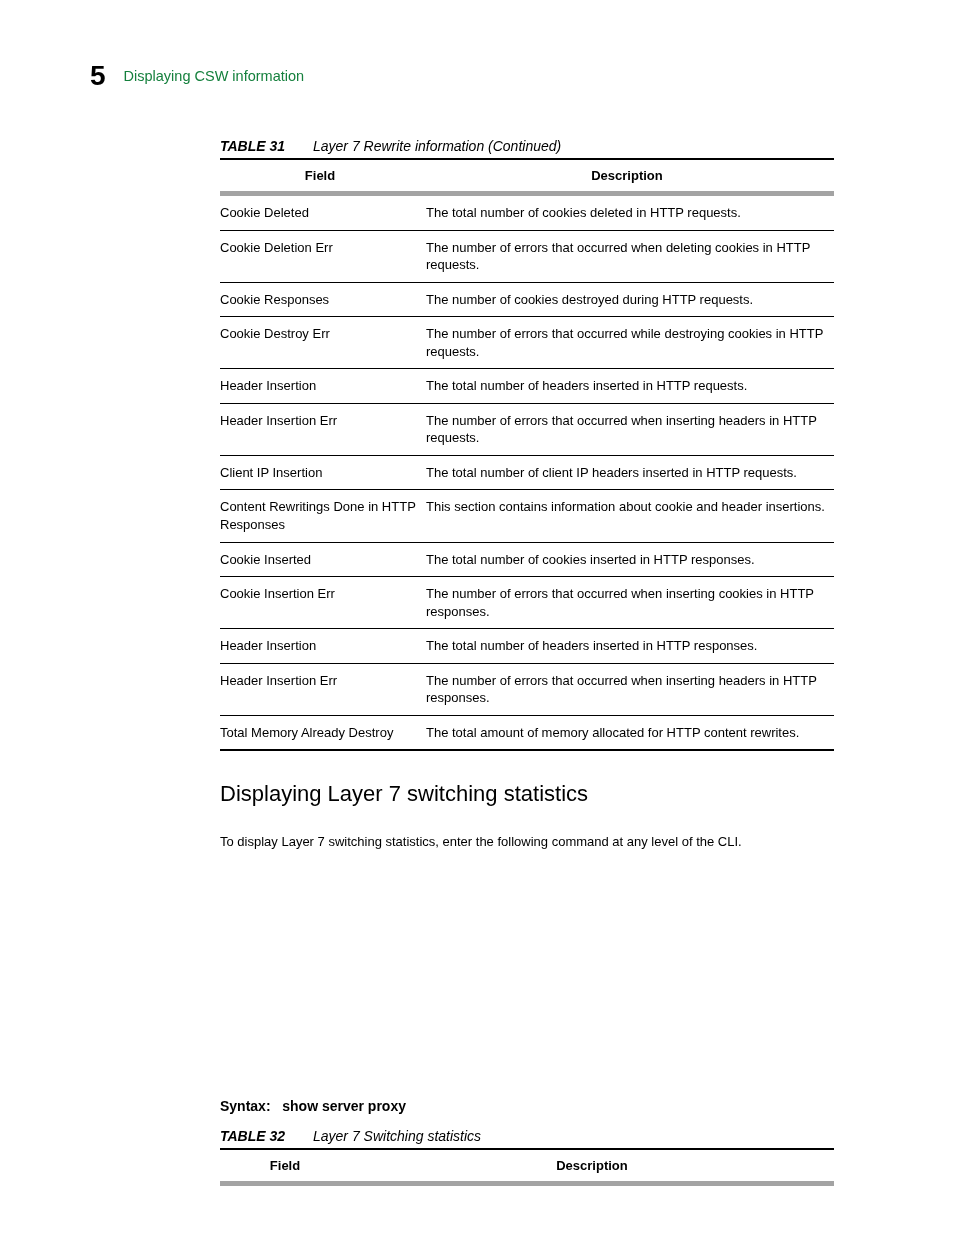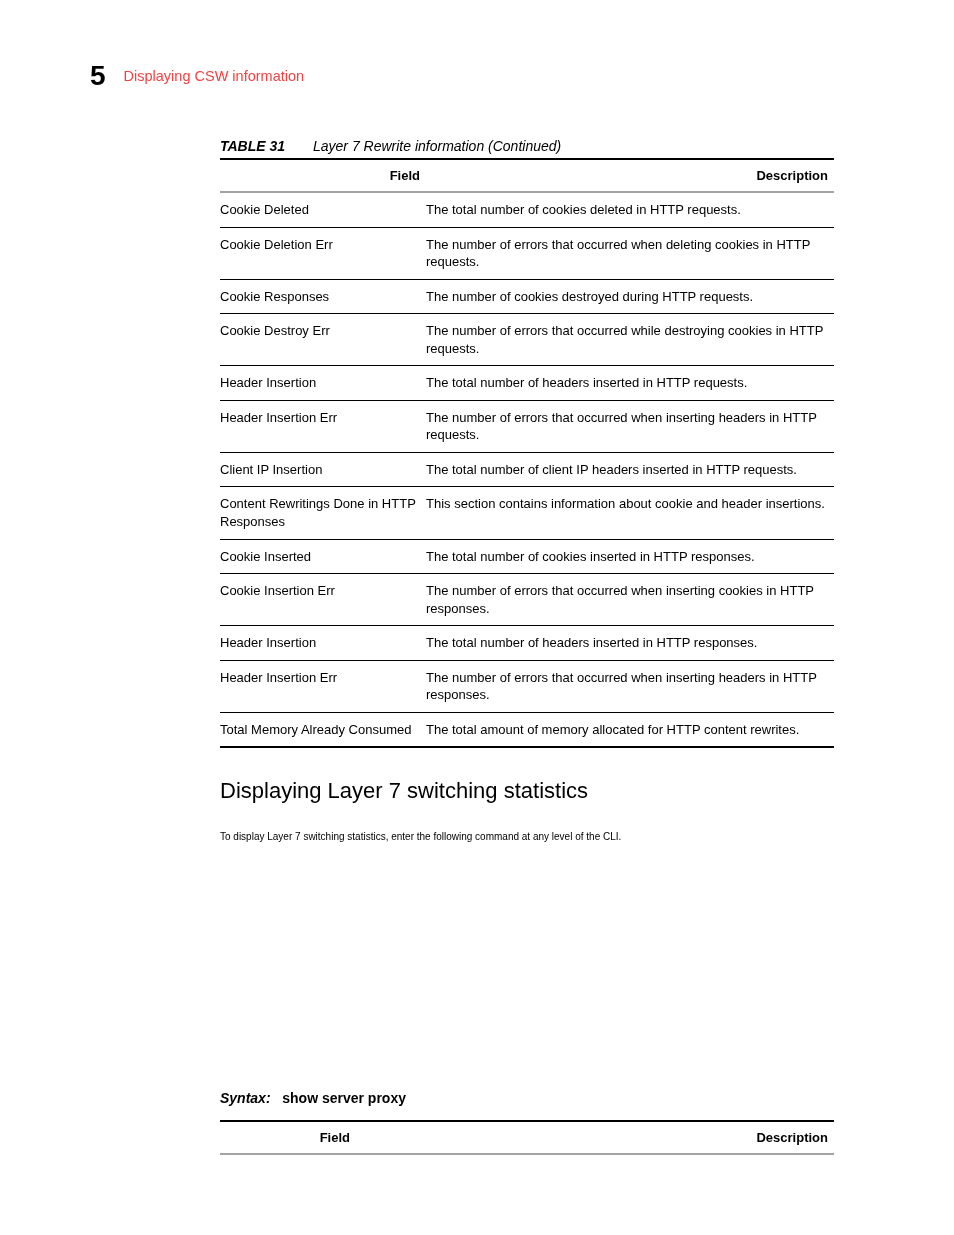--- a/index.html
+++ b/index.html
@@ -20,71 +20,71 @@
     align-items: center;
     gap: 18px;
     margin-bottom: 46px;
   }
   .runhead .chap {
     font-size: 28px;
     font-weight: 700;
   }
   .runhead .title {
     font-size: 14.5px;
-    color: #ef4444;
+    color: #15803d;
   }
   .body-indent {
     margin-left: 130px;
   }
   .tcaption {
     font-size: 14px;
     margin-bottom: 4px;
     font-style: italic;
   }
   .tcaption .tnum { font-weight: 700; margin-right: 24px; }
   .tcaption .ttext { font-weight: 400; }
 
   table.data {
     width: 100%;
     border-collapse: collapse;
     font-size: 13px;
   }
   table.data thead th {
-    text-align: right;
+    text-align: center;
     font-weight: 700;
     padding: 8px 6px 8px 0;
     border-top: 2px solid #000;
-    border-bottom: 2px solid #a3a3a3;
+    border-bottom: 5px solid #a3a3a3;
   }
   table.data tbody td {
     text-align: left;
     vertical-align: top;
     padding: 8px 6px 8px 0;
     border-bottom: 1px solid #000;
     line-height: 1.35;
   }
   table.data tbody tr:last-child td {
     border-bottom: 2px solid #000;
   }
   table.data .col-field { width: 200px; }
   table.data.t32 .col-field { width: 130px; }
 
   h2.sect {
     font-size: 22px;
     font-weight: 400;
     margin: 30px 0 26px 0;
   }
   p.para {
-    font-size: 10px;
+    font-size: 13px;
     line-height: 1.4;
     margin: 13px 0 8px 0;
   }
   .code-gap { height: 230px; }
   .syntax { font-size: 14px; margin-top: 8px; }
-  .syntax .lbl { font-weight: 700; font-style: italic; }
+  .syntax .lbl { font-weight: 700; }
   .syntax .cmd { font-weight: 700; }
   .crossref { color: #0066cc; }
 </style>
 </head>
 <body>
 
 <div class="page">
 
   <div class="runhead">
     <span class="chap">5</span>
@@ -147,38 +147,42 @@
           </tr>
           <tr>
             <td class="col-field">Header Insertion</td>
             <td>The total number of headers inserted in HTTP responses.</td>
           </tr>
           <tr>
             <td class="col-field">Header Insertion Err</td>
             <td>The number of errors that occurred when inserting headers in HTTP responses.</td>
           </tr>
           <tr>
-            <td class="col-field">Total Memory Already Consumed</td>
+            <td class="col-field">Total Memory Already Destroy</td>
             <td>The total amount of memory allocated for HTTP content rewrites.</td>
           </tr>
         </tbody>
     </table>
 
     <h2 class="sect">Displaying Layer 7 switching statistics</h2>
     <p class="para">To display Layer 7 switching statistics, enter the following command at any level of the CLI.</p>
 
     <div class="code-gap"></div>
 
     <p class="syntax">
       <span class="lbl">Syntax:</span>
       &nbsp;
       <span class="cmd">show server proxy</span>
     </p>
 
 
+    <div class="tcaption">
+      <span class="tnum">TABLE 32</span>
+      <span class="ttext">Layer 7 Switching statistics</span>
+    </div>
     <table class="data t32">
       <thead>
         <tr>
           <th class="col-field">Field</th>
           <th>Description</th>
         </tr>
       </thead>
 
     </table>
 

